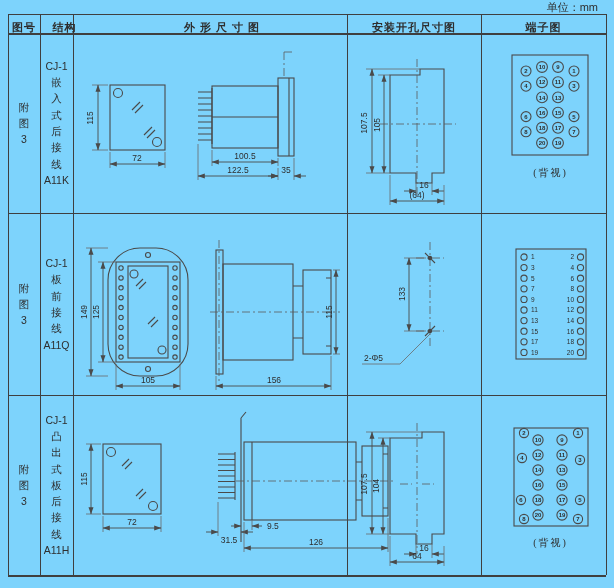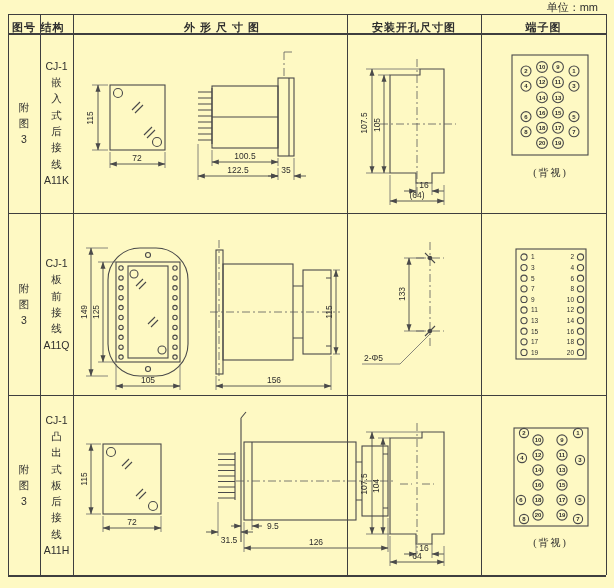--- a/index.html
+++ b/index.html
@@ -1,16 +1,16 @@
 <!DOCTYPE html>
 <html><head>
 <meta charset="utf-8">
 <style>
   html,body{margin:0;padding:0;background:#fff;}
-  #canvas{position:relative;width:614px;height:588px;background:#fef9c3;overflow:hidden;
+  #canvas{position:relative;width:614px;height:588px;background:#7dd3fc;overflow:hidden;
           font-family:"Liberation Sans","DejaVu Sans",sans-serif;color:#2e2e2e;}
   .hl,.vl{position:absolute;background:#3f3f3f;}
   .hl{height:1px;left:8px;width:598px;}
   .vl{width:1px;top:14px;height:561px;}
   .hdr{position:absolute;top:14px;height:27px;display:flex;align-items:center;justify-content:center;
        font-size:11px;font-weight:600;letter-spacing:1px;}
   .cellv{position:absolute;display:flex;align-items:center;justify-content:center;text-align:center;}
   .vtext{white-space:pre-line;font-size:10.5px;line-height:1.55;}
   .viewlabel{position:absolute;width:105px;text-align:center;font-size:10px;letter-spacing:2px;font-family:Liberation Serif, serif;}
   .unit{position:absolute;top:0;right:16px;font-size:11px;}
@@ -36,21 +36,21 @@
   <div class="hl" style="top:395px;"></div>
   <div class="hl" style="top:575px;height:2px;"></div>
   <div class="vl" style="left:8px;"></div>
   <div class="vl" style="left:40px;"></div>
   <div class="vl" style="left:73px;"></div>
   <div class="vl" style="left:347px;"></div>
   <div class="vl" style="left:481px;"></div>
   <div class="vl" style="left:606px;"></div>
 
   <div class="hdr" style="left:8px;width:32px;">图号</div>
-  <div class="hdr" style="left:24px;width:33px;padding-left:12px;">结构</div>
+  <div class="hdr" style="left:36px;width:33px;padding-left:12px;">结构</div>
   <div class="hdr" style="left:73px;width:274px;padding-left:12px;">外 形 尺 寸 图</div>
   <div class="hdr" style="left:347px;width:134px;">安装开孔尺寸图</div>
   <div class="hdr" style="left:481px;width:125px;">端子图</div>
 
   <div class="cellv" style="left:8px;top:33px;width:32px;height:180px;">
       <div class="vtext">附
 图
 3</div>
     </div>
   <div class="cellv" style="left:40px;top:33px;width:33px;height:180px;">

